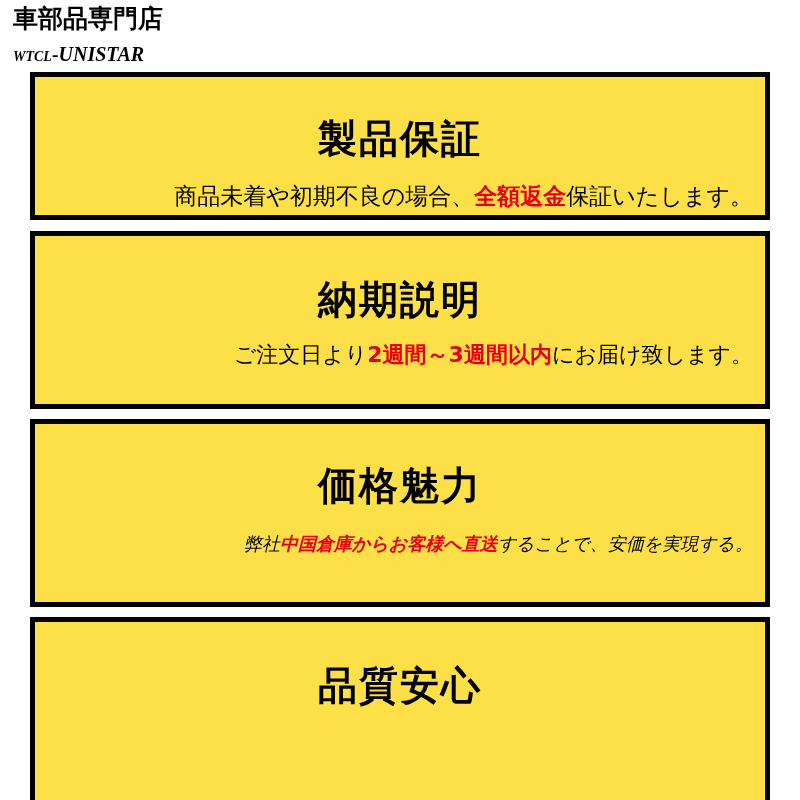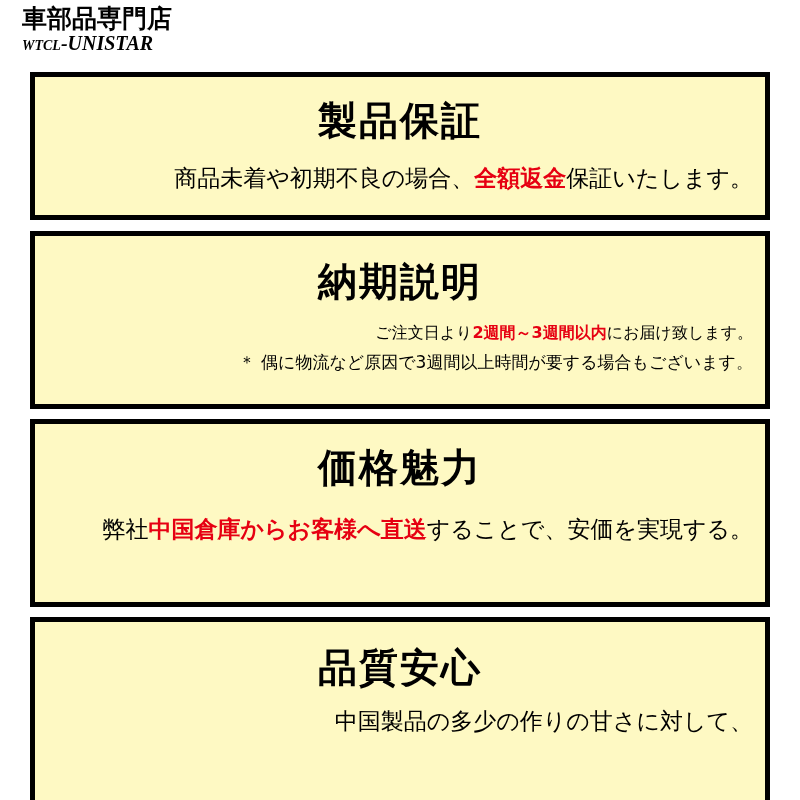--- a/index.html
+++ b/index.html
@@ -19,57 +19,57 @@
     width: 800px;
     height: 800px;
     background: #ffffff;
     box-sizing: border-box;
   }
 
   
   .brand {
     position: absolute;
     top: 6px;
-    left: 22px;
+    left: 13px;
     line-height: 1.05;
   }
   .brand-jp {
     font-family: "DejaVu Sans", sans-serif;
     font-size: 25px;
     font-weight: bold;
     letter-spacing: 0px;
     color: #000;
     white-space: nowrap;
   }
   .brand-en {
     font-family: "Liberation Serif", serif;
     font-size: 20px;
     font-weight: bold;
     font-style: italic;
     color: #000;
-    margin-top: 1px;
+    margin-top: 12px;
     white-space: nowrap;
   }
   .brand-en .small {
     font-size: 14px;
   }
 
   
   .panels {
     position: absolute;
     left: 30px;
     top: 72px;
     width: 740px;
   }
   .panel {
     border: 5px solid #000000;
-    background: #fef9c3;
+    background: #fde047;
     box-sizing: border-box;
     margin-bottom: 10px;
-    padding: 10px 12px 14px 12px;
+    padding: 28px 12px 14px 12px;
     text-align: center;
   }
   .panel.p1 { height: 148px; }
   .panel.p2 { height: 178px; margin-top: 11px; }
   .panel.p3 { height: 188px; }
   .panel.p4 { height: 198px; margin-bottom: 0; }
 
   .panel-title {
     font-family: "DejaVu Sans", sans-serif;
     font-weight: bold;
@@ -84,27 +84,27 @@
   .panel.p4 .panel-title { margin-top: 14px; }
 
   .panel-body {
     font-family: "DejaVu Sans", sans-serif;
     font-size: 22px;
     line-height: 1.45;
     color: #000;
     text-align: right;
   }
   .panel.p1 .panel-body { margin-top: 18px; font-size: 23px; }
-  .panel.p2 .line-main { margin-top: 16px; font-size: 16px; }
+  .panel.p2 .line-main { margin-top: 16px; font-size: 22px; }
   .panel.p2 .line-note {
     font-size: 17px;
     margin-top: 6px;
     letter-spacing: 0px;
   }
-  .panel.p3 .panel-body { margin-top: 22px; font-size: 23px; }
+  .panel.p3 .panel-body { margin-top: 22px; font-size: 18px; font-style: italic; }
   .panel.p4 .line-a { margin-top: 14px; font-size: 23px; }
   .panel.p4 .line-b { margin-top: 4px; font-size: 23px; }
 
   .hl {
     color: #e60012;
     font-weight: bold;
   }
 </style>
 </head>
 <body>
@@ -128,34 +128,32 @@
         </div>
       </div>
     </div>
 
     <div class="panel p2">
       <div class="panel-title">納期説明</div>
       <div class="panel-body">
         <div class="line-main">
           <span>ご注文日より</span><span class="hl">2週間～3週間以内</span><span>にお届け致します。</span>
         </div>
-        <div class="line-note">＊ 偶に物流など原因で3週間以上時間が要する場合もございます。</div>
       </div>
     </div>
 
     <div class="panel p3">
       <div class="panel-title">価格魅力</div>
       <div class="panel-body">
         <div>
           <span>弊社</span><span class="hl">中国倉庫からお客様へ直送</span><span>することで、安価を実現する。</span>
         </div>
       </div>
     </div>
 
     <div class="panel p4">
       <div class="panel-title">品質安心</div>
       <div class="panel-body">
-        <div class="line-a">中国製品の多少の作りの甘さに対して、</div>
       </div>
     </div>
 
   </div>
 </div>
 
 </body></html>

